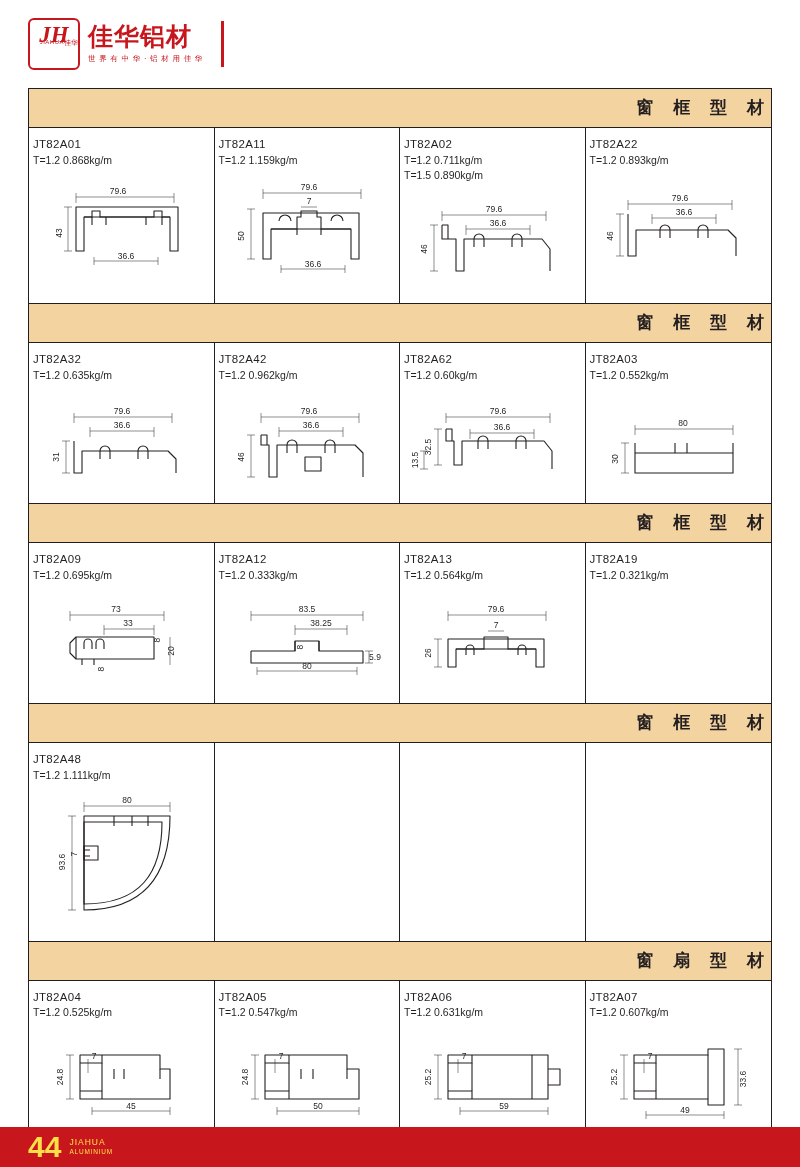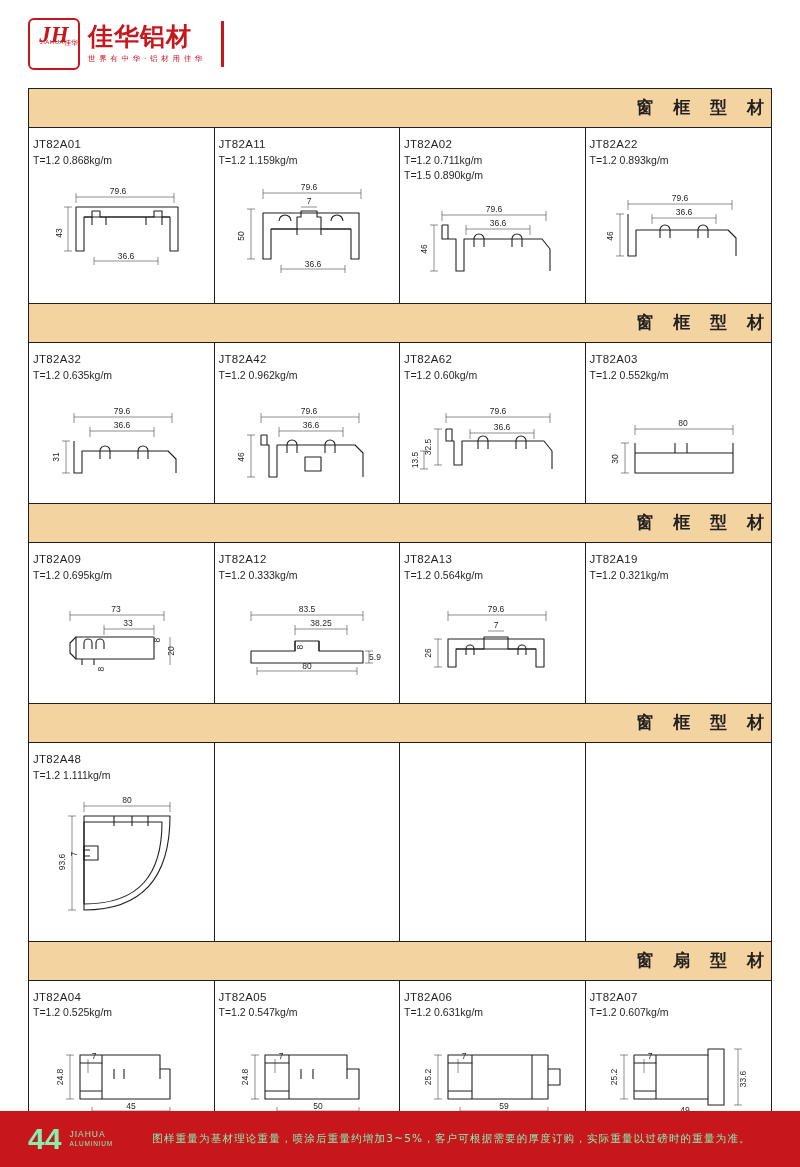--- a/index.html
+++ b/index.html
@@ -114,26 +114,26 @@
     margin-top:2px;
   }
   .fig svg { display:block; }
   .row-tall .fig { height:150px; }
   .row-empty-cell { }
 
   
   .footer {
     position:absolute;
     left:0; right:0; bottom:0;
-    height:56px;
+    height:40px;
     background:#c8161d;
     display:flex;
     align-items:center;
     padding-left:28px;
-    color:#86efac;
+    color:#fde047;
   }
   .pagenum {
     font-size:30px; font-weight:bold;
     font-family:"Liberation Sans", sans-serif;
     margin-right:8px;
   }
   .footer-brand {
     line-height:1.15;
     margin-right:18px;
   }
@@ -601,14 +601,13 @@
     </div>
   </div>
 </div>
 
 <div class="footer">
   <div class="pagenum">44</div>
   <div class="footer-brand">
     <div class="fb1">JIAHUA</div>
     <div class="fb2">ALUMINIUM</div>
   </div>
-  <div class="footer-note">图样重量为基材理论重量，喷涂后重量约增加3~5%，客户可根据需要的厚度订购，实际重量以过磅时的重量为准。</div>
 </div>
 
 </body></html>

